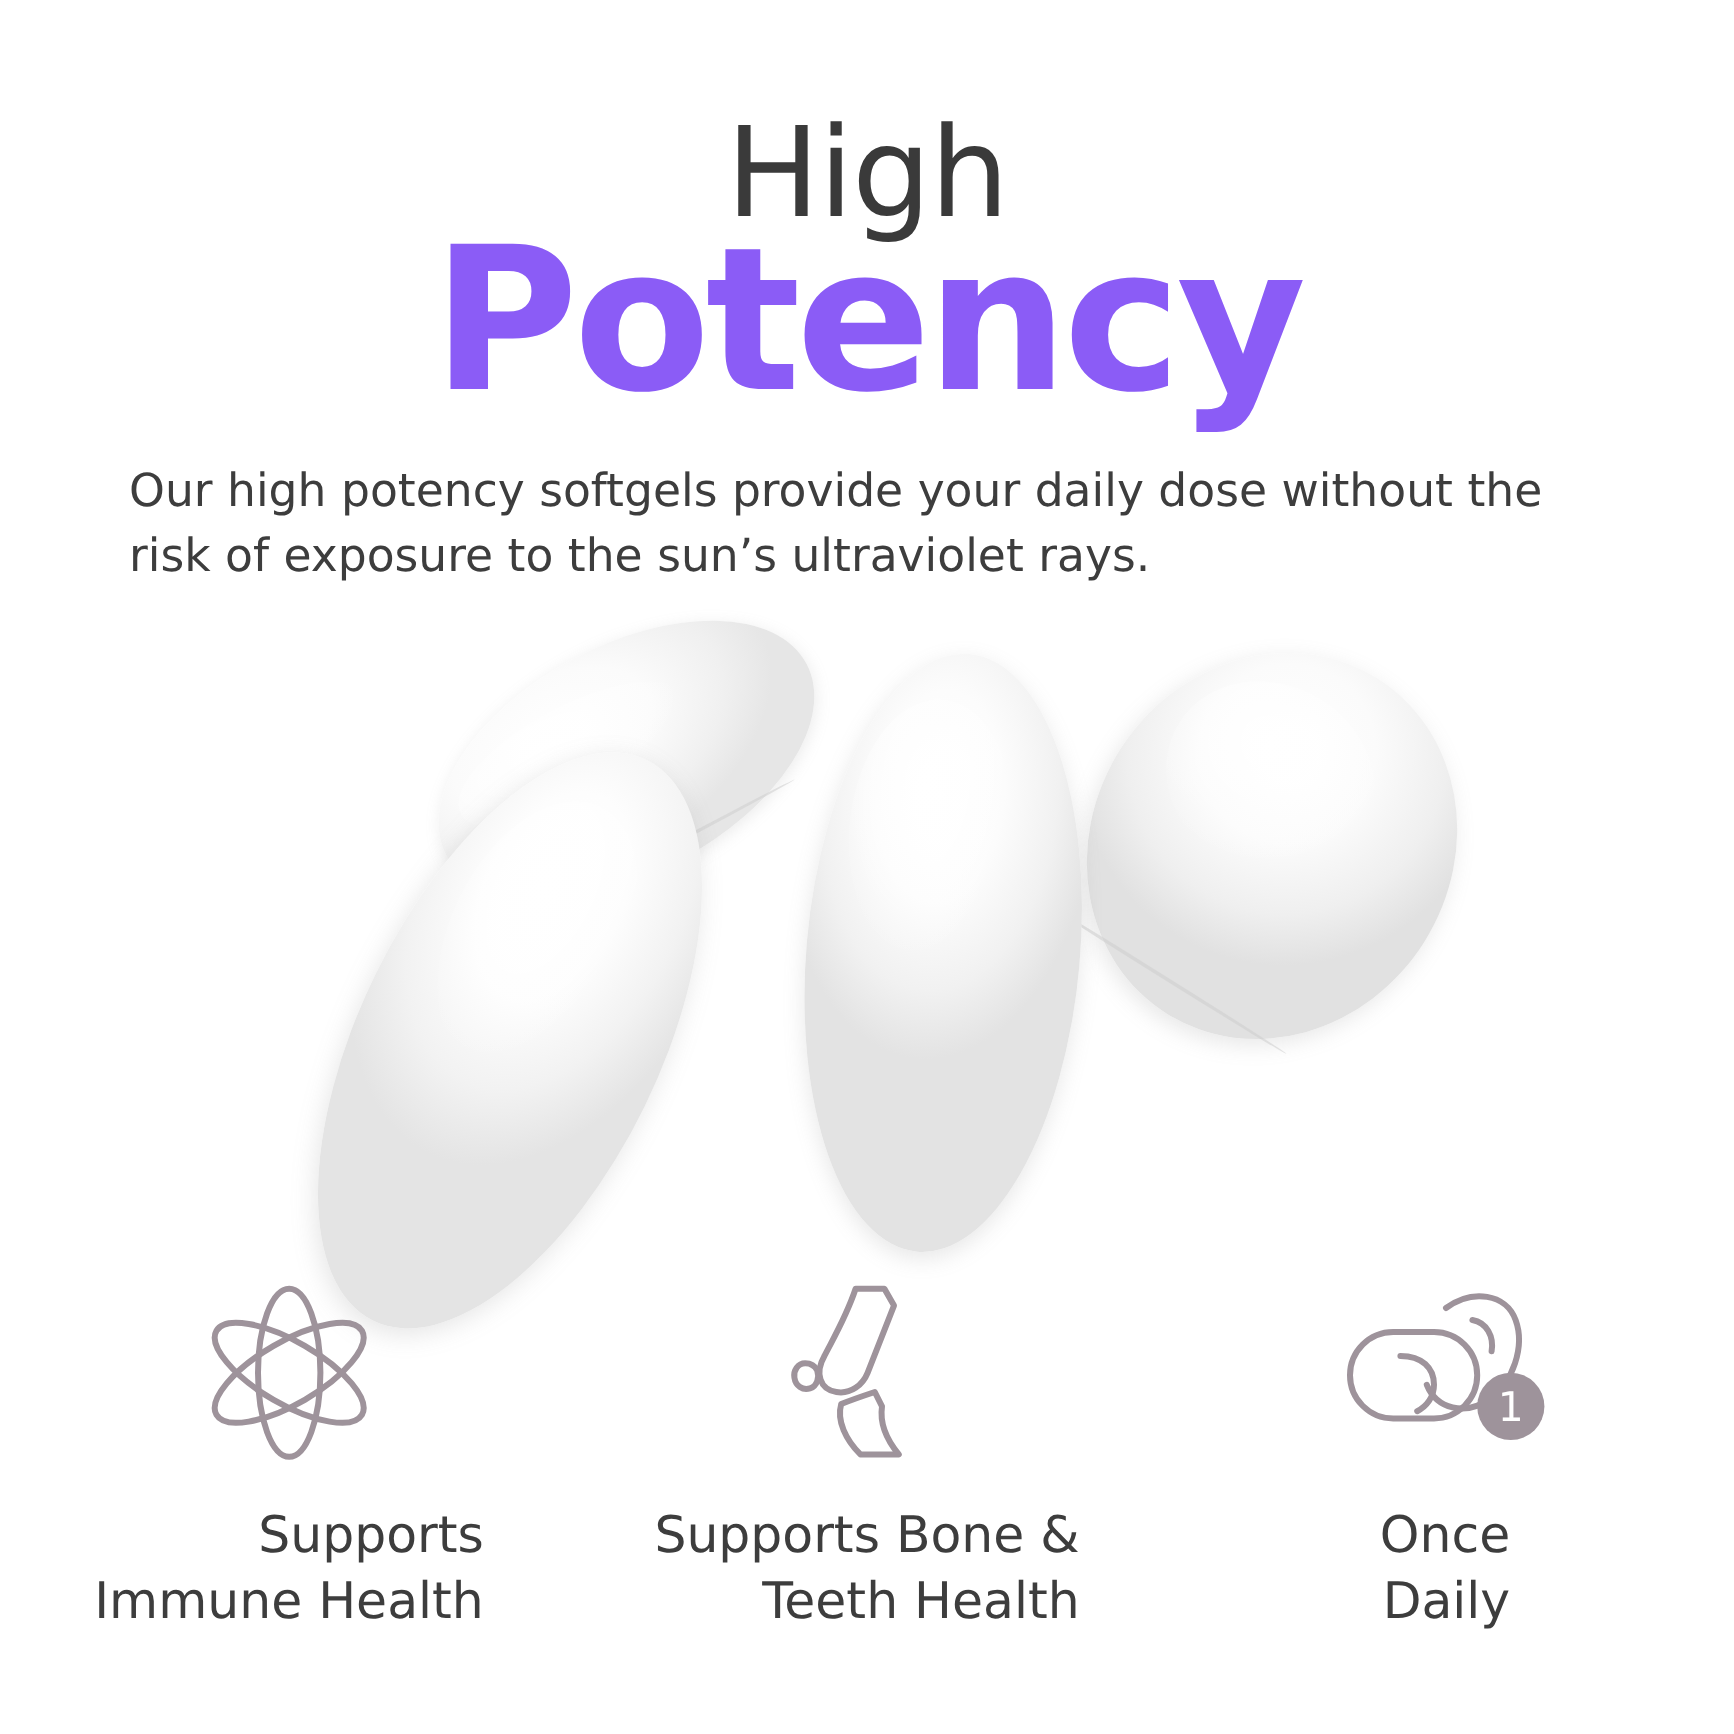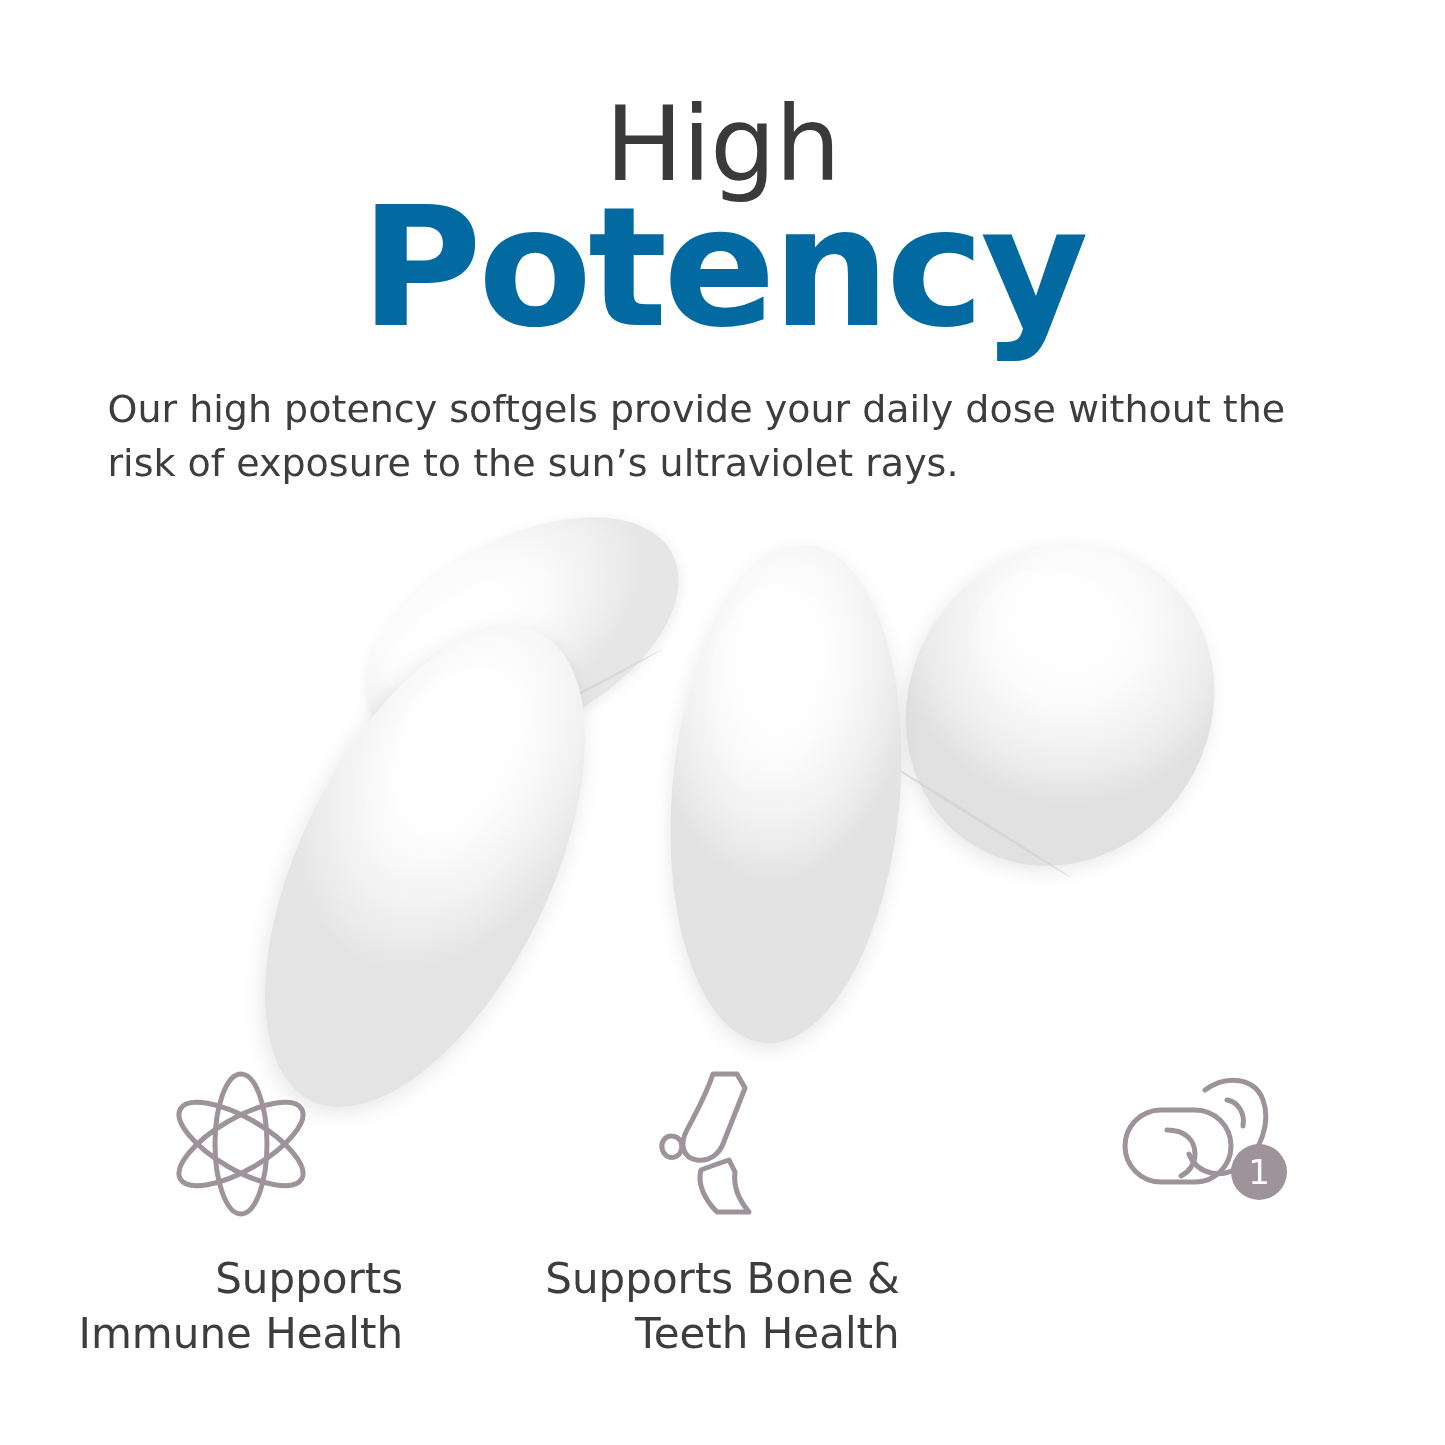--- a/index.html
+++ b/index.html
@@ -30,21 +30,21 @@
     line-height: 1.02;
     font-weight: 400;
     color: #3a3a3a;
     letter-spacing: -1px;
   }
   .headline-main {
     font-family: "DejaVu Sans", sans-serif;
     font-size: 166px;
     line-height: 1.03;
     font-weight: 700;
-    color: #0369a1;
+    color: #8b5cf6;
     letter-spacing: -4px;
     margin-top: -14px;
   }
 
   
   .subhead {
     position: absolute;
     top: 383px;
     left: 50%;
     transform: translateX(-50%);
@@ -253,16 +253,18 @@
 
             <rect x="16" y="42" width="106" height="72" rx="36" ry="36"></rect>
 
             <path d="M58 62 C76 62 86 72 86 86 C86 96 80 104 72 108"></path>
           </g>
 
           <circle cx="150" cy="104" r="28" fill="#9e939b"></circle>
           <text x="150" y="116" text-anchor="middle" font-family="DejaVu Sans, sans-serif" font-size="34" fill="#ffffff">1</text>
         </svg>
       </div>
+      <div class="benefit-label">Once
+Daily</div>
     </div>
 
   </div>
 </div>
 
 </body></html>

